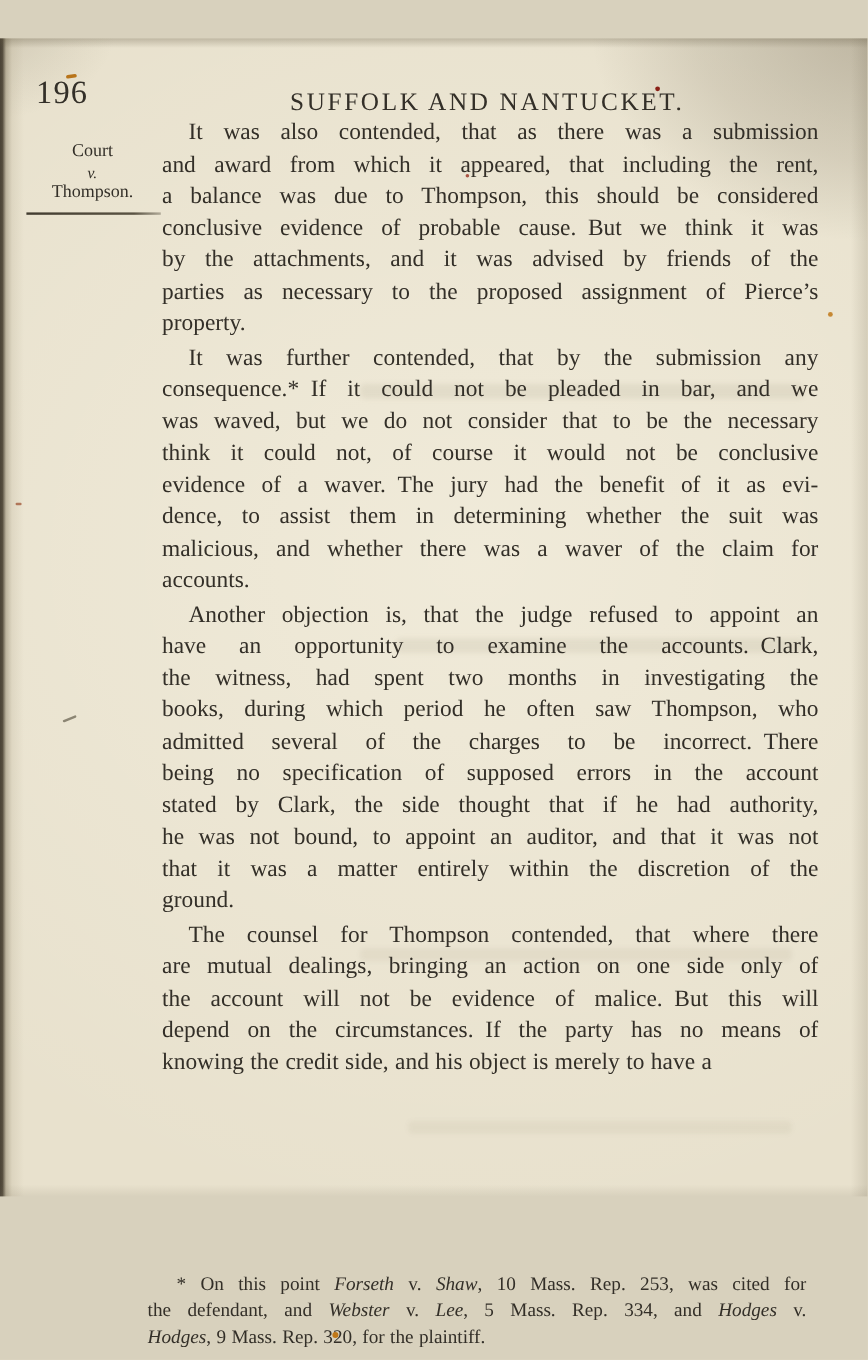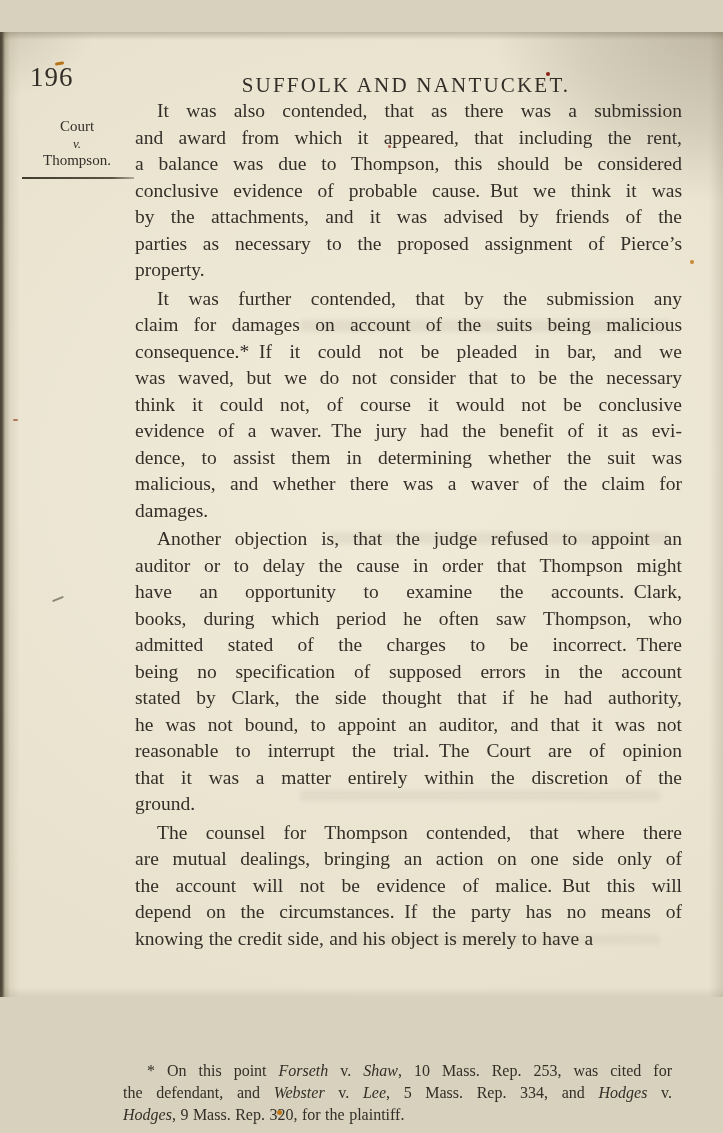--- a/index.html
+++ b/index.html
@@ -156,39 +156,37 @@
         <div class="line indent">It was also contended, that as there was a submission</div>
         <div class="line">and award from which it appeared, that including the rent,</div>
         <div class="line">a balance was due to Thompson, this should be considered</div>
         <div class="line">conclusive evidence of probable cause. But we think it was</div>
         <div class="line">by the attachments, and it was advised by friends of the</div>
         <div class="line">parties as necessary to the proposed assignment of Pierce’s</div>
         <div class="line final">property.</div>
       </div>
       <div class="para">
         <div class="line indent">It was further contended, that by the submission any</div>
-        <div class="line">claim for damages on account of the suits being malicious</div>
         <div class="line">consequence.* If it could not be pleaded in bar, and we</div>
         <div class="line">was waved, but we do not consider that to be the necessary</div>
         <div class="line">think it could not, of course it would not be conclusive</div>
         <div class="line">evidence of a waver. The jury had the benefit of it as evi-</div>
         <div class="line">dence, to assist them in determining whether the suit was</div>
         <div class="line">malicious, and whether there was a waver of the claim for</div>
-        <div class="line final">damages.</div>
+        <div class="line final">accounts.</div>
       </div>
       <div class="para">
         <div class="line indent">Another objection is, that the judge refused to appoint an</div>
-        <div class="line">auditor or to delay the cause in order that Thompson might</div>
         <div class="line">have an opportunity to examine the accounts. Clark,</div>
+        <div class="line">the witness, had spent two months in investigating the</div>
         <div class="line">books, during which period he often saw Thompson, who</div>
-        <div class="line">admitted stated of the charges to be incorrect. There</div>
+        <div class="line">admitted several of the charges to be incorrect. There</div>
         <div class="line">being no specification of supposed errors in the account</div>
         <div class="line">stated by Clark, the side thought that if he had authority,</div>
         <div class="line">he was not bound, to appoint an auditor, and that it was not</div>
-        <div class="line">reasonable to interrupt the trial. The Court are of opinion</div>
         <div class="line">that it was a matter entirely within the discretion of the</div>
         <div class="line final">ground.</div>
       </div>
       <div class="para">
         <div class="line indent">The counsel for Thompson contended, that where there</div>
         <div class="line">are mutual dealings, bringing an action on one side only of</div>
         <div class="line">the account will not be evidence of malice. But this will</div>
         <div class="line">depend on the circumstances. If the party has no means of</div>
         <div class="line final">knowing the credit side, and his object is merely to have a</div>
       </div>

